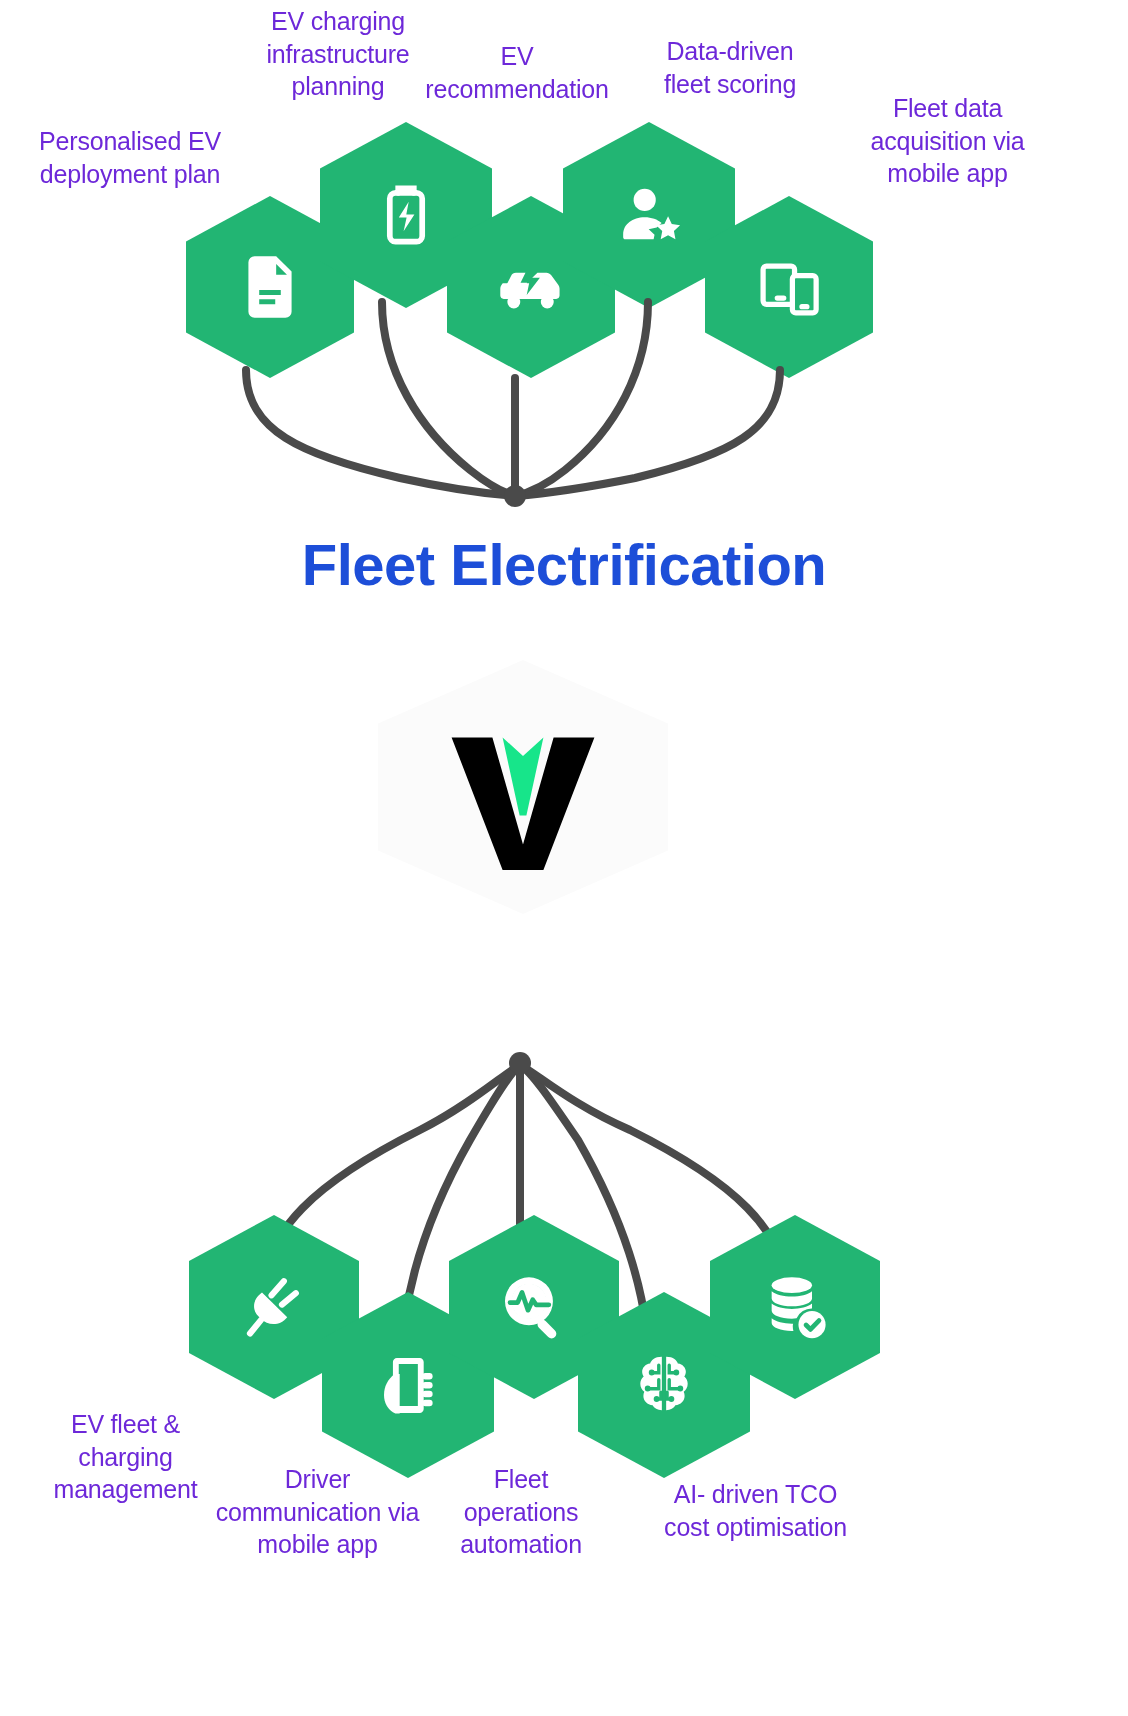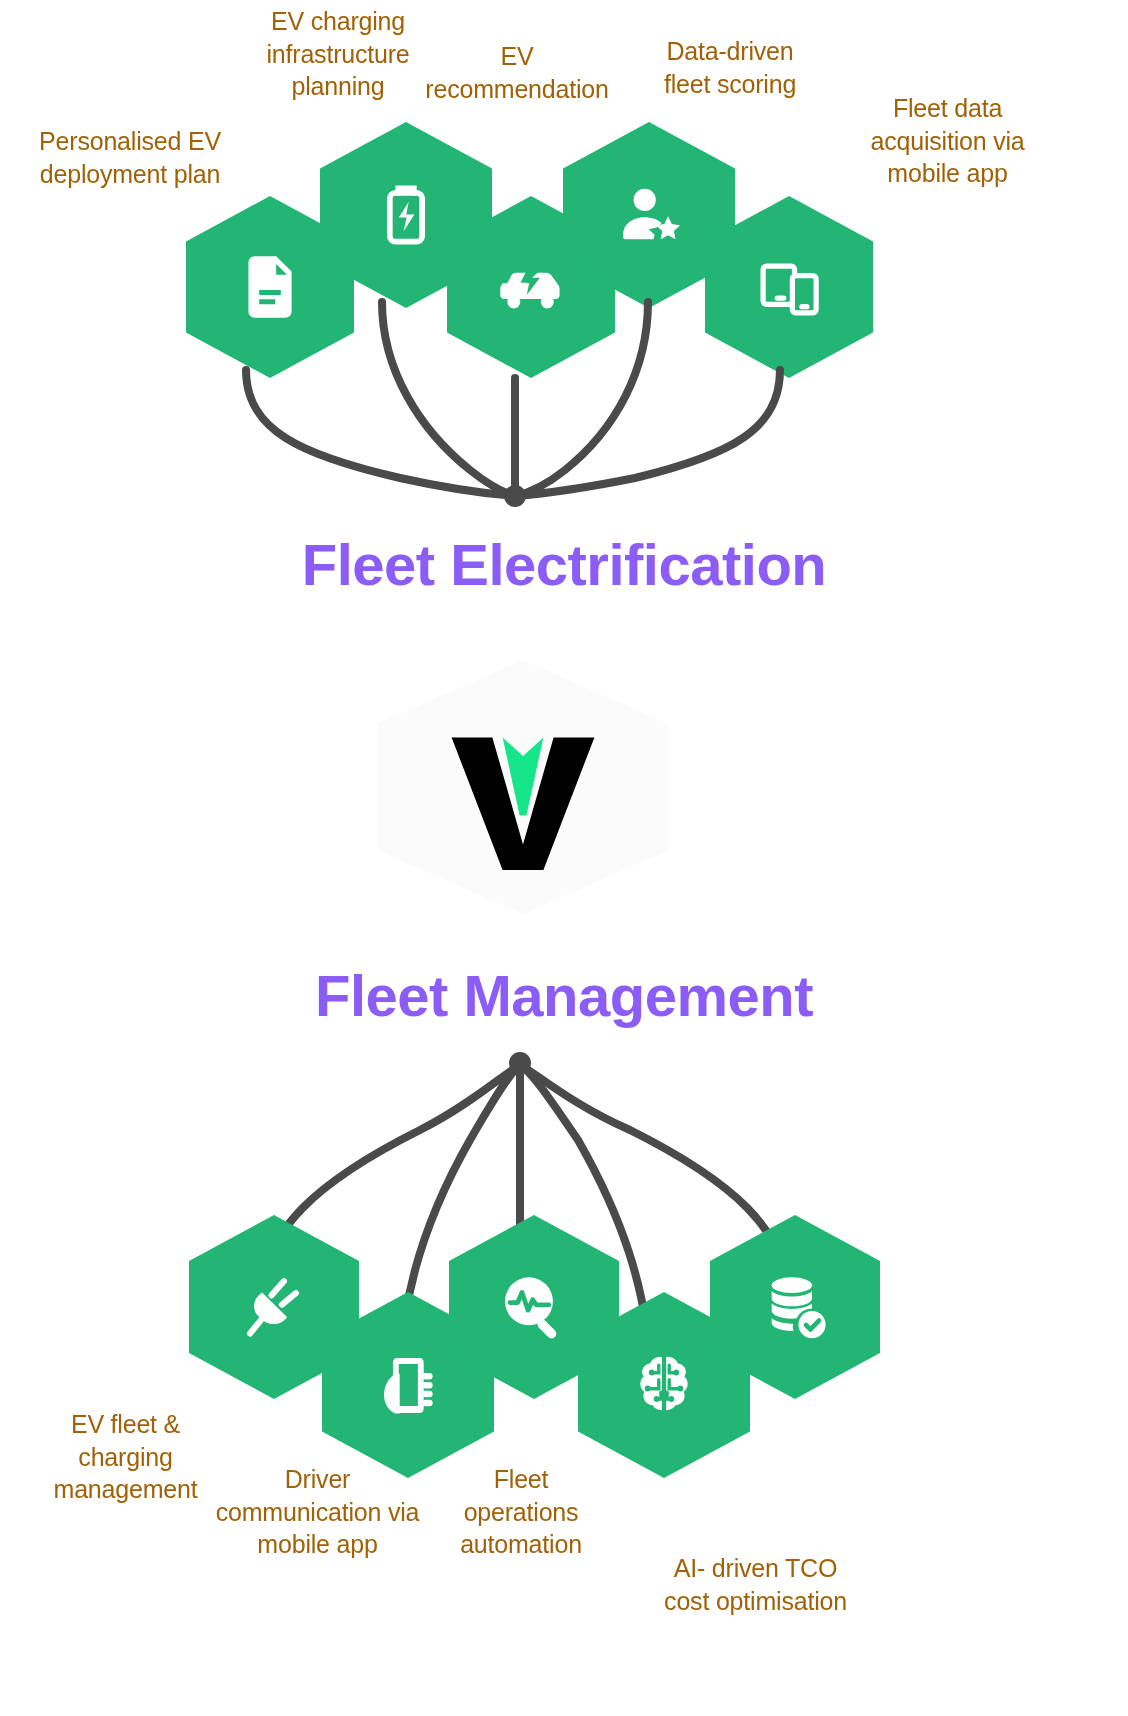--- a/index.html
+++ b/index.html
@@ -45,33 +45,33 @@
     -webkit-clip-path: polygon(50% 0%, 100% 25%, 100% 75%, 50% 100%, 0% 75%, 0% 25%);
     clip-path: polygon(50% 0%, 100% 25%, 100% 75%, 50% 100%, 0% 75%, 0% 25%);
     display: flex;
     align-items: center;
     justify-content: center;
   }
   .label {
     position: absolute;
     font-size: 25px;
     line-height: 1.3;
-    color: #a16207;
+    color: #6d28d9;
     text-align: center;
     font-weight: 400;
     letter-spacing: -0.2px;
   }
   .title {
     position: absolute;
     width: 100%;
     left: 0;
     text-align: center;
     font-size: 58px;
     font-weight: bold;
-    color: #8b5cf6;
+    color: #1d4ed8;
     letter-spacing: -0.5px;
   }
 </style>
 </head>
 <body>
 
 <div class="stage">
 
   <div class="label" style="left:10px; top:125px; width:240px;">
     <span style="white-space:pre-line">Personalised EV
@@ -165,21 +165,20 @@
 
   <div class="hex-logo" style="left:378px; top:660px; width:290px; height:254px;">
     <span>
       <svg width="180" height="170" viewBox="0 0 100 100">
         <path d="M8 22 L32 22 L50 85 L68 22 L92 22 L62 100 L38 100 Z" fill="#000000"></path>
         <path d="M38 22 L50 33 L62 22 L52 68 L48 68 Z" fill="#17e58a"></path>
       </svg>
     </span>
   </div>
 
-  <div class="title" style="top:962px;">Fleet Management</div>
 
   <svg class="layer-svg" viewBox="0 0 1128 1716">
     <g fill="none" stroke="#4a4a4a" stroke-width="8" stroke-linecap="round">
       <path d="M260 1305 C 260 1230, 320 1180, 420 1130 C 470 1105, 505 1073, 520 1065"></path>
       <path d="M400 1380 C 400 1290, 430 1210, 470 1140 C 492 1102, 510 1072, 520 1065"></path>
       <path d="M520 1280 L 520 1065"></path>
       <path d="M650 1380 C 650 1290, 618 1210, 578 1140 C 552 1102, 532 1072, 520 1065"></path>
       <path d="M790 1305 C 790 1230, 730 1180, 630 1130 C 572 1105, 536 1073, 520 1065"></path>
     </g>
     <circle cx="520" cy="1063" r="11" fill="#4a4a4a"></circle>
@@ -263,19 +262,19 @@
 communication via
 mobile app</span>
   </div>
 
   <div class="label" style="left:436px; top:1463px; width:170px;">
     <span style="white-space:pre-line">Fleet
 operations
 automation</span>
   </div>
 
-  <div class="label" style="left:648px; top:1552px; width:215px;">
+  <div class="label" style="left:648px; top:1478px; width:215px;">
     <span style="white-space:pre-line">AI- driven TCO
 cost optimisation</span>
   </div>
 
 
 </div>
 
 </body></html>

